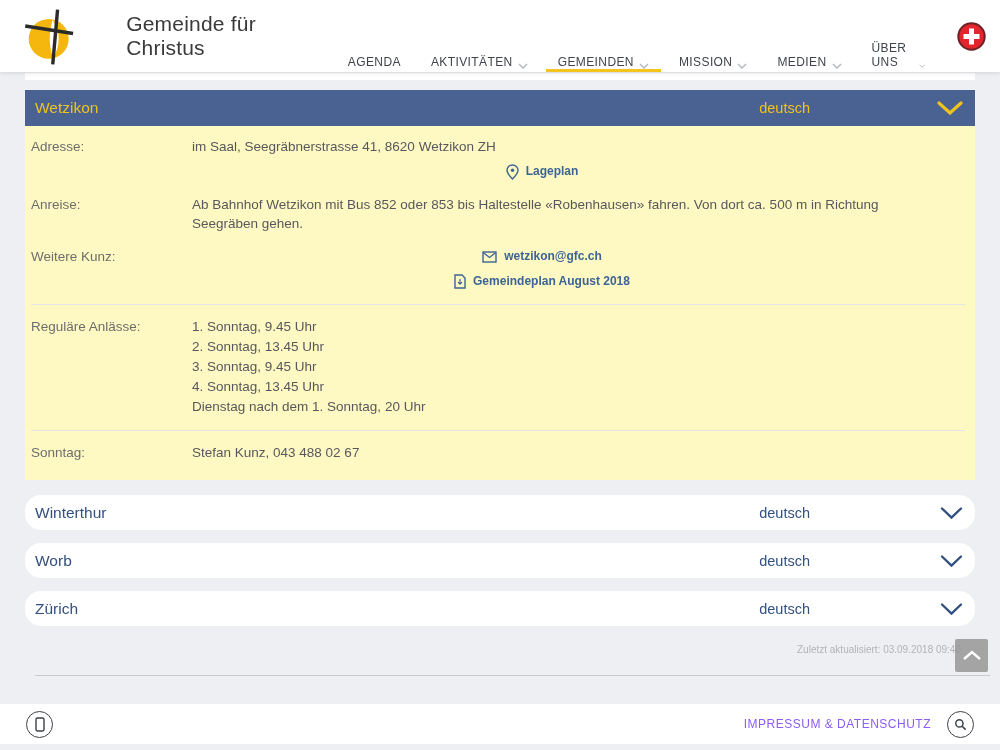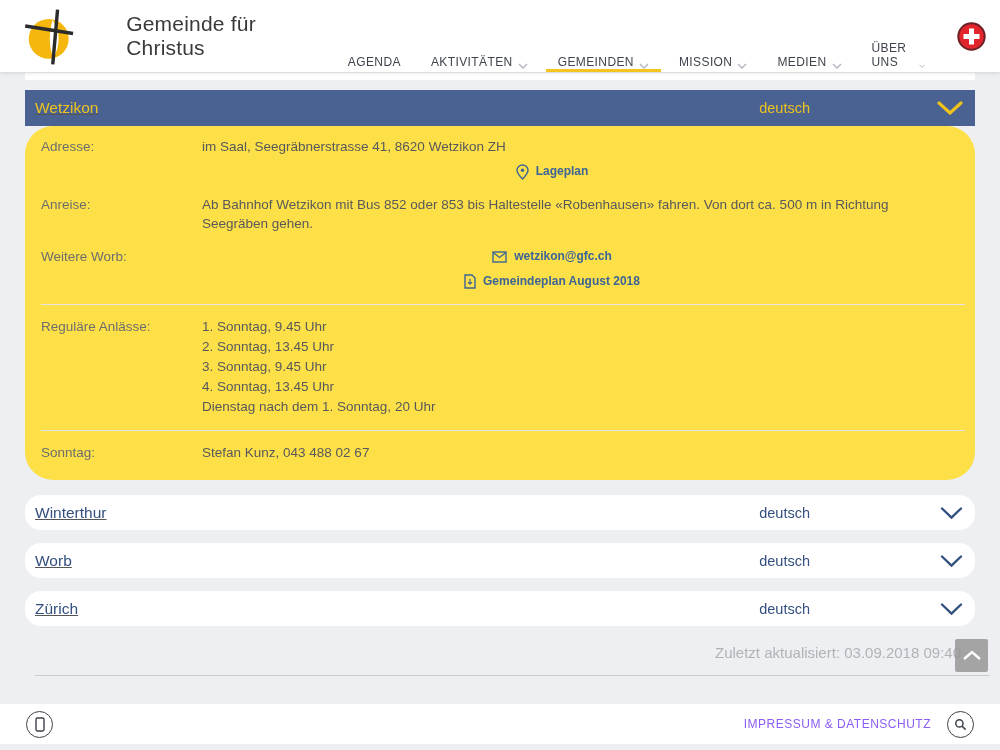--- a/index.html
+++ b/index.html
@@ -30,48 +30,48 @@
   .nav-item.active { border-bottom-color:#f5c41e; }
   .nav-chev { width:10px; height:6px; margin-top:1px; }
   .flag-btn { display:flex; align-items:center; margin:0 14px 0 10px; cursor:pointer; }
 
   
   .prev-sliver { position:absolute; top:73px; left:25px; width:950px; height:7px; background:#fff; }
   .content { position:absolute; top:90px; left:25px; width:950px; }
 
   .acc-bar {
     height:36px; display:flex; align-items:center; position:relative;
-    padding:0 10px; cursor:pointer;text-decoration:underline;
+    padding:0 10px; cursor:pointer;
   }
   .acc-bar.open { background:#4a6292; }
   .acc-bar.open .acc-title, .acc-bar.open .acc-lang { color:#eec31e; }
   .acc-bar.closed { background:#ffffff; margin-top:13px; height:35px;border-radius:16px; }
   .acc-title { font-size:15.5px; }
   .acc-bar.closed .acc-title, .acc-bar.closed .acc-lang { color:#33507e; }
   .acc-lang { position:absolute; right:165px; font-size:14.5px; }
   .acc-chev { position:absolute; right:12px; top:50%; transform:translateY(-50%); }
 
-  .panel { background:#fde047; padding:11px 10px 18px 16px;border-radius:28px; }
+  .panel { background:#fef9c3; padding:11px 10px 18px 6px; }
   .row { display:flex; }
   .row + .row { margin-top:14px; }
   .row .label { width:161px; flex-shrink:0; font-size:13.5px; color:#6d6d6d; line-height:19px; }
   .row .value { flex:1; font-size:13.5px; color:#58585c; line-height:19px; max-width:700px; }
   .val-line { line-height:19px; }
   .link-line {
     display:flex; align-items:center; gap:7px; margin-top:6px;
     color:#3d6496; font-weight:bold; font-size:12px; text-decoration:none; cursor:pointer;justify-content:center;
   }
   .link-line svg { flex-shrink:0; }
   .divider { border-top:1px solid #e4e4e8; margin:13px 0 12px 0; }
   .event-line { line-height:20px; }
 
   
   .meta { position:relative; margin-top:16px; height:56px; }
   .last-updated {
-    position:absolute; top:2px; right:14px; font-size:15px; color:#b3b3b7;
+    position:absolute; top:2px; right:14px; font-size:10px; color:#b3b3b7;
     white-space:nowrap;
   }
   .scroll-top {
     position:absolute; top:-3px; right:-13px; width:33px; height:33px;
     background:rgba(148,148,148,.82); border-radius:2px; cursor:pointer;
     display:flex; align-items:center; justify-content:center;
   }
   .meta-divider { position:absolute; left:10px; right:-15px; top:33px; border-top:1px solid #cbcbcf; }
 
   
@@ -173,21 +173,21 @@
         </a>
       </div>
     </div>
 
     <div class="row">
       <div class="label">Anreise:</div>
       <div class="value">Ab Bahnhof Wetzikon mit Bus 852 oder 853 bis Haltestelle «Robenhausen» fahren. Von dort ca. 500 m in Richtung Seegräben gehen.</div>
     </div>
 
     <div class="row">
-      <div class="label">Weitere Worb:</div>
+      <div class="label">Weitere Kunz:</div>
       <div class="value">
         <a class="link-line" style="margin-top:0">
           <svg width="15" height="12" viewBox="0 0 15 12">
             <rect x="1" y="1" width="13" height="10" fill="none" stroke="#3d6496" stroke-width="1.4"></rect>
             <polyline points="1.5,1.8 7.5,6.5 13.5,1.8" fill="none" stroke="#3d6496" stroke-width="1.3"></polyline>
           </svg>
           <span>wetzikon@gfc.ch</span>
         </a>
         <a class="link-line">
           <svg width="12" height="15" viewBox="0 0 12 15">

